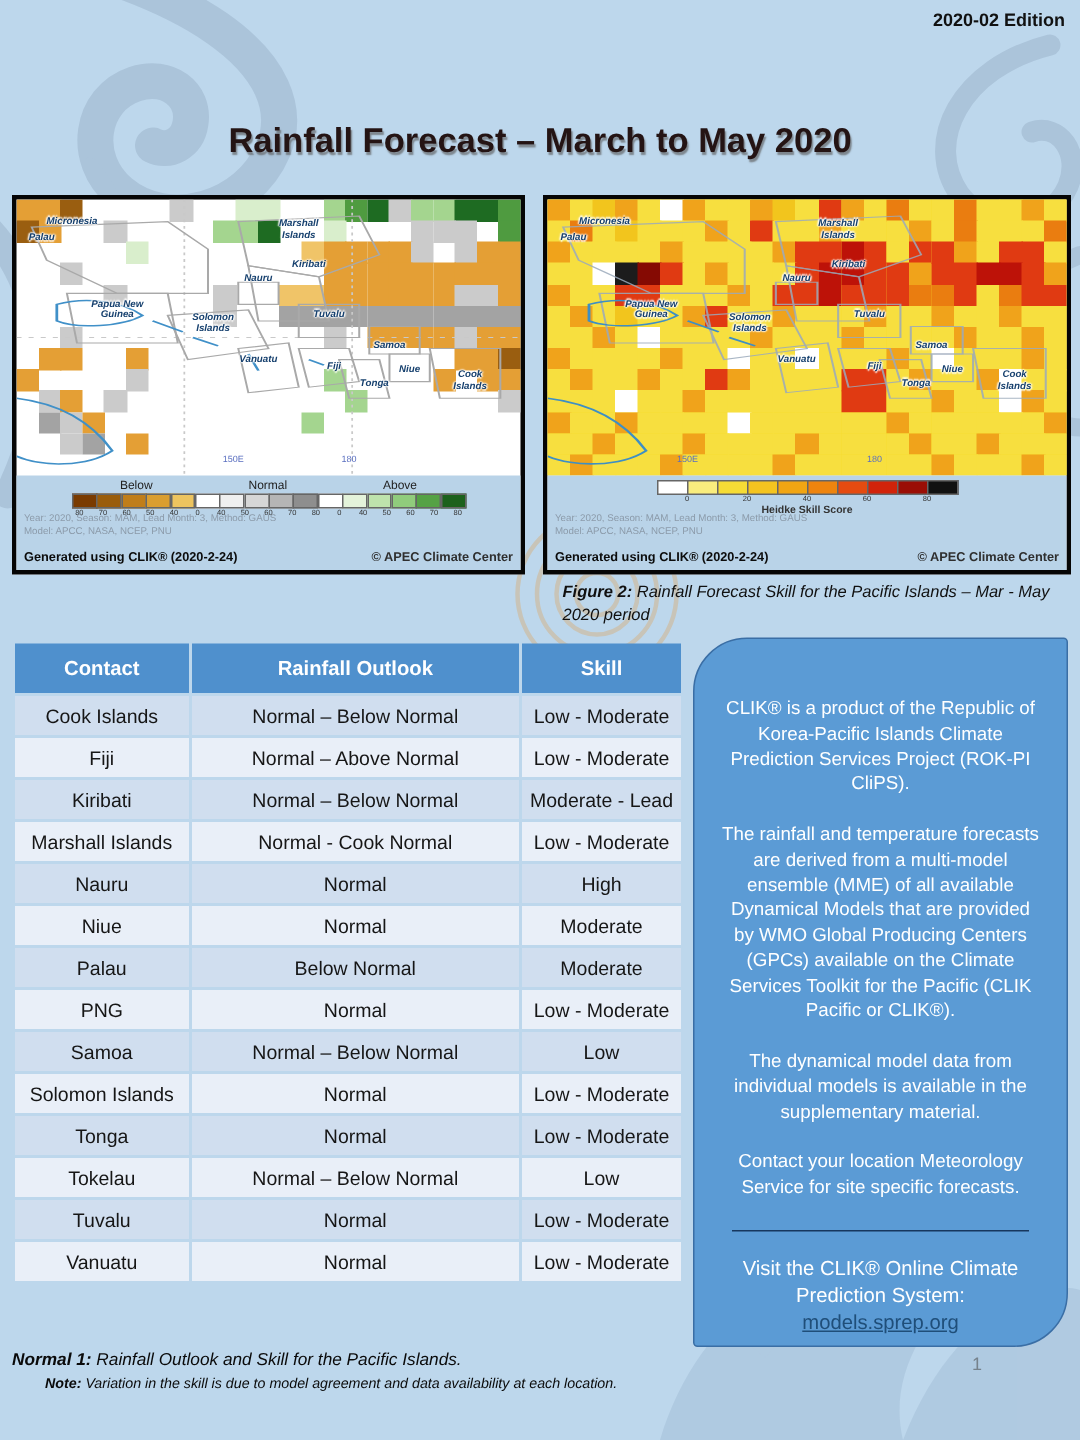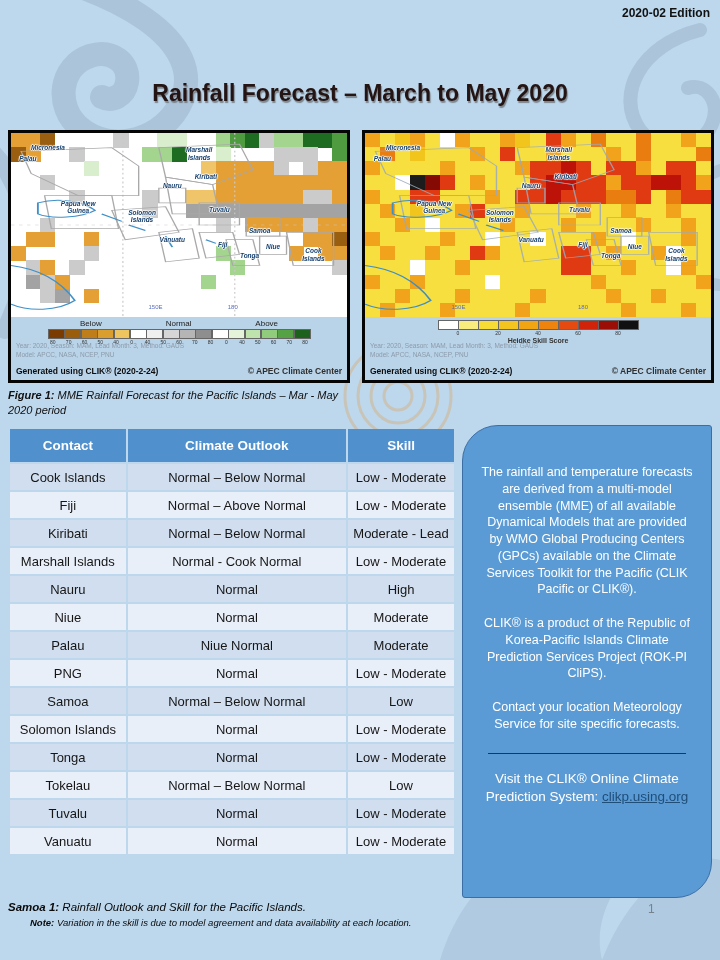--- a/index.html
+++ b/index.html
@@ -680,29 +680,29 @@
       </div>
       <div class="map-meta">
         <div>Year: 2020, Season: MAM, Lead Month: 3, Method: GAUS</div>
         <div>Model: APCC, NASA, NCEP, PNU</div>
       </div>
       <div class="map-gen">Generated using CLIK® (2020-2-24)</div>
       <div class="map-credit">© APEC Climate Center</div>
     </div>
   </div>
 
-  <div class="fig-cap" id="cap0">
-    <b>Figure 1:</b><span> MME Rainfall Forecast for the Pacific Islands – Mar - May 2020 period</span>
+  <div class="fig-cap" id="cap1">
+    <b>Figure 2:</b><span> Rainfall Forecast Skill for the Pacific Islands – Mar - May 2020 period</span>
   </div>
 
   <table class="outlook">
     <thead>
       <tr>
         <th>Contact</th>
-        <th>Climate Outlook</th>
+        <th>Rainfall Outlook</th>
         <th>Skill</th>
       </tr>
     </thead>
     <tbody>
         <tr>
           <td>Cook Islands</td>
           <td>Normal – Below Normal</td>
           <td>Low - Moderate</td>
         </tr>
         <tr>
@@ -725,21 +725,21 @@
           <td>Normal</td>
           <td>High</td>
         </tr>
         <tr>
           <td>Niue</td>
           <td>Normal</td>
           <td>Moderate</td>
         </tr>
         <tr>
           <td>Palau</td>
-          <td>Niue Normal</td>
+          <td>Below Normal</td>
           <td>Moderate</td>
         </tr>
         <tr>
           <td>PNG</td>
           <td>Normal</td>
           <td>Low - Moderate</td>
         </tr>
         <tr>
           <td>Samoa</td>
           <td>Normal – Below Normal</td>
@@ -767,29 +767,30 @@
         </tr>
         <tr>
           <td>Vanuatu</td>
           <td>Normal</td>
           <td>Low - Moderate</td>
         </tr>
       </tbody>
   </table>
 
   <div class="info-box">
+    <p>CLIK® is a product of the Republic of Korea-Pacific Islands Climate Prediction Services Project (ROK-PI CliPS).</p>
     <p>The rainfall and temperature forecasts are derived from a multi-model ensemble (MME) of all available Dynamical Models that are provided by WMO Global Producing Centers (GPCs) available on the Climate Services Toolkit for the Pacific (CLIK Pacific or CLIK®).</p>
-    <p>CLIK® is a product of the Republic of Korea-Pacific Islands Climate Prediction Services Project (ROK-PI CliPS).</p>
+    <p>The dynamical model data from individual models is available in the supplementary material.</p>
     <p>Contact your location Meteorology Service for site specific forecasts.</p>
     <hr class="info-divider">
     <div class="visit">
-      <span>Visit the CLIK® Online Climate Prediction System: </span><a href="#">clikp.using.org</a>
+      <span>Visit the CLIK® Online Climate Prediction System: </span><a href="#">models.sprep.org</a>
     </div>
   </div>
 
   <div class="table-caption">
-    <b>Samoa 1:</b><span> Rainfall Outlook and Skill for the Pacific Islands.</span>
+    <b>Normal 1:</b><span> Rainfall Outlook and Skill for the Pacific Islands.</span>
   </div>
   <div class="table-note">
     <b>Note:</b><span> Variation in the skill is due to model agreement and data availability at each location.</span>
   </div>
   <div class="page-num">1</div>
 </div>
 
 </body></html>

